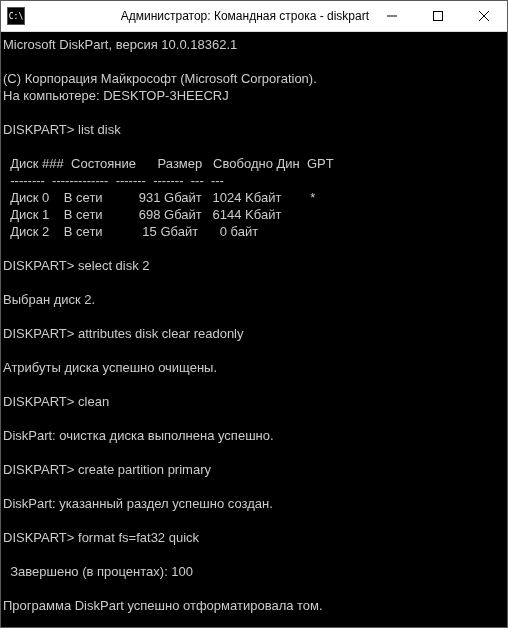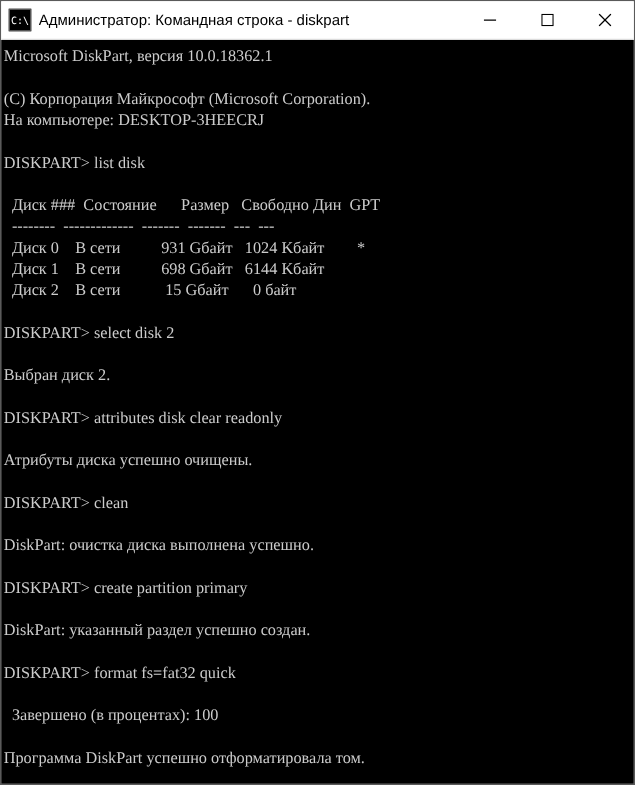--- a/index.html
+++ b/index.html
@@ -39,20 +39,21 @@
     font-family: Consolas, monospace;
     border: 1px solid #555;
   }
   .title-text {
     margin-left: 6px;
     font-size: 12px;
     color: #000;
     flex: 1;
     white-space: nowrap;
     overflow: hidden;
+    text-align: right;
   }
   .win-controls {
     display: flex;
     height: 100%;
   }
   .win-btn {
     width: 46px;
     height: 100%;
     display: flex;
     align-items: center;
@@ -61,21 +62,21 @@
     font-size: 10px;
     color: #000;
     background: transparent;
     border: none;
   }
   .win-btn svg { display: block; }
   .terminal {
     flex: 1;
     background: #000;
     color: #ccc;
-    font-family: Liberation Serif, serif;
+    font-family: Liberation Sans, sans-serif;
     font-size: 13px;
     line-height: 17px;
     padding: 4px 2px 4px 2px;
     overflow: hidden;
     white-space: pre;
   }
 </style>
 </head>
 <body>
 

